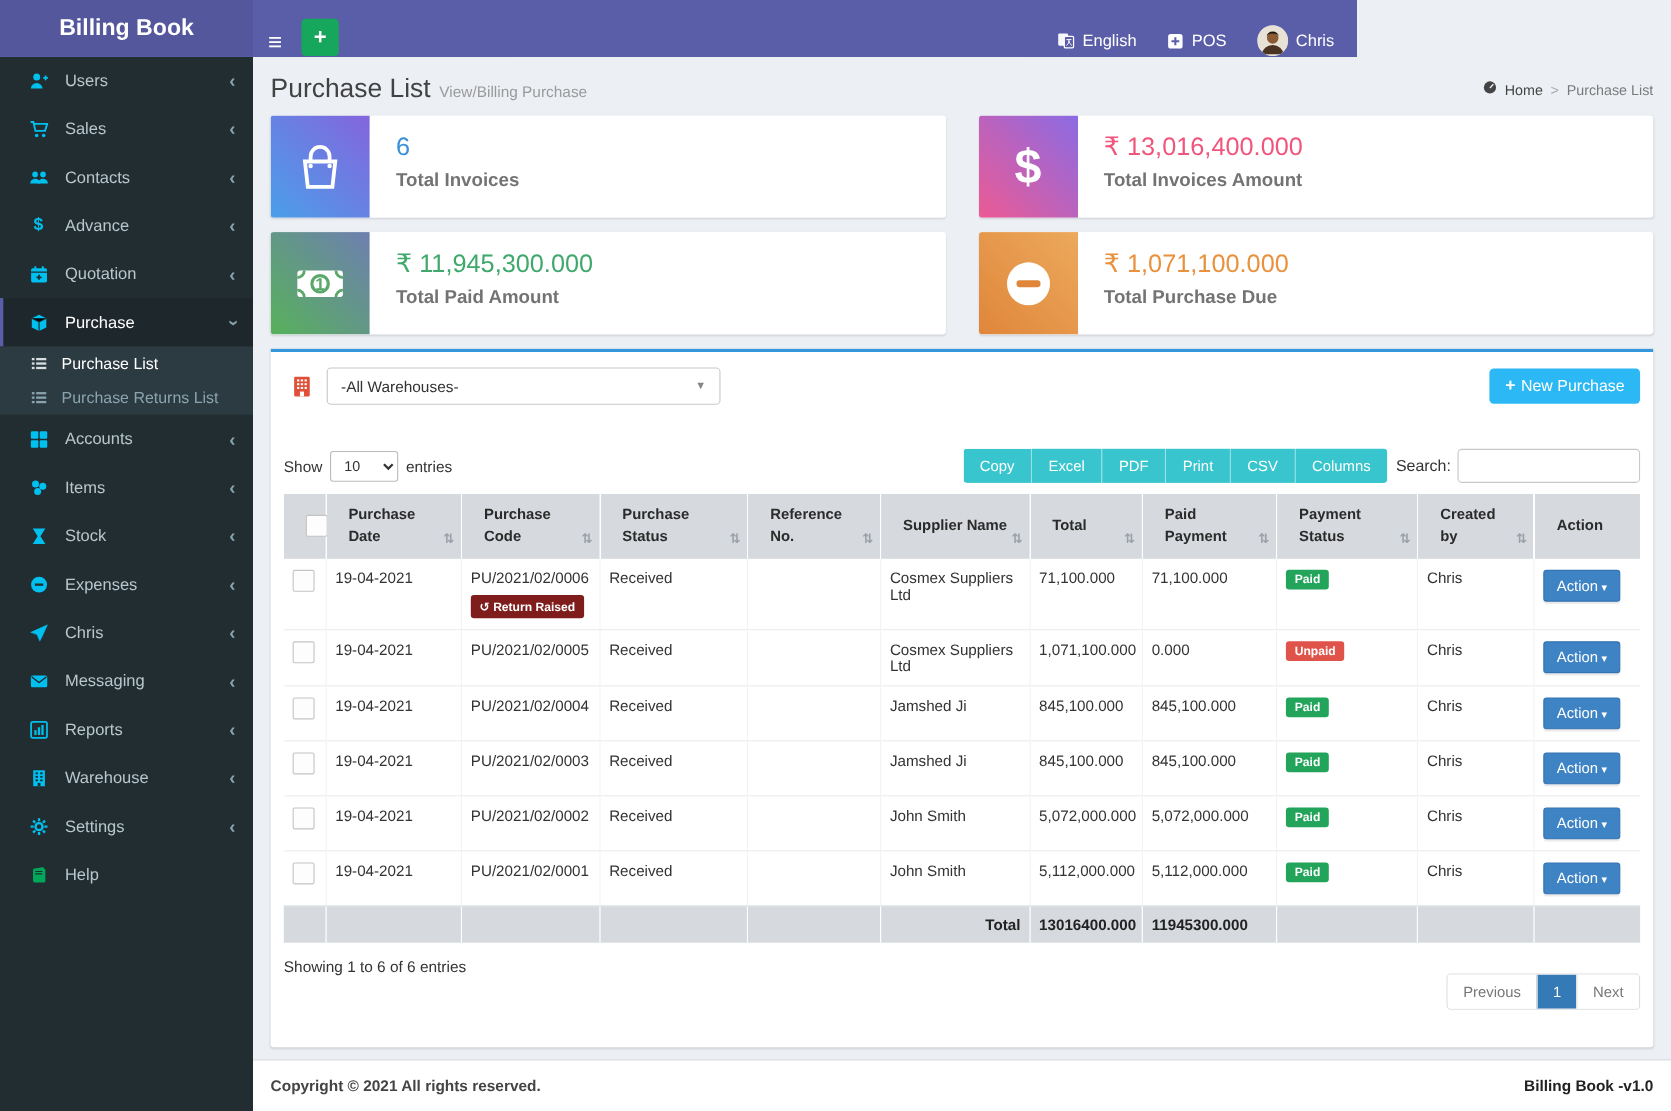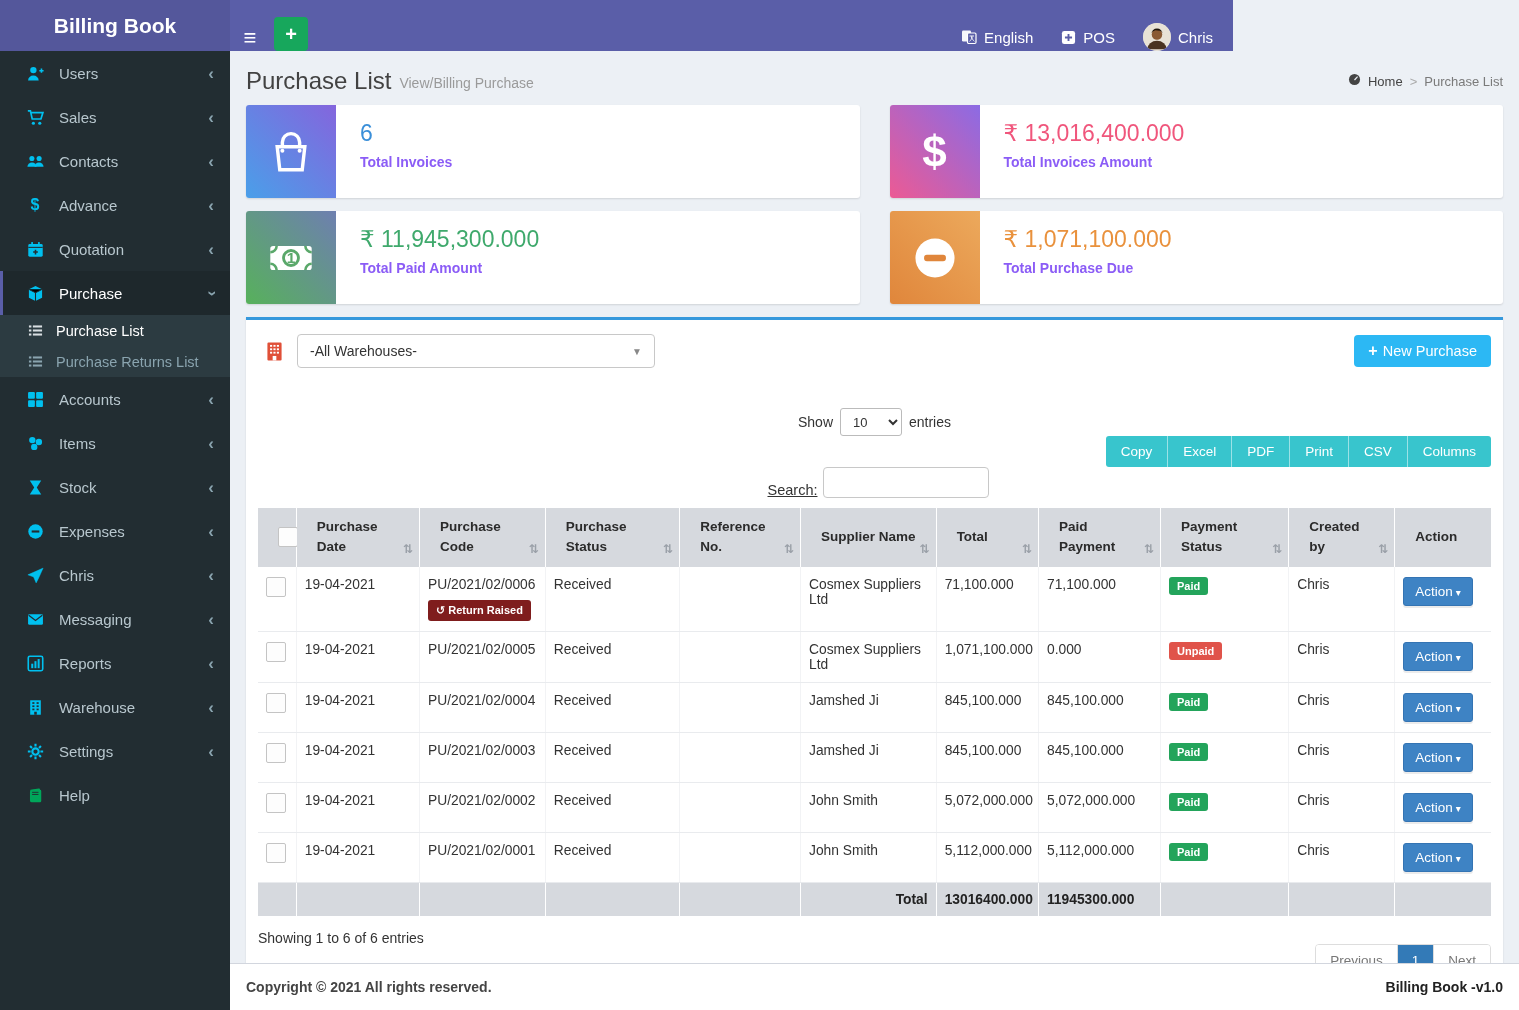--- a/index.html
+++ b/index.html
@@ -53,46 +53,46 @@
   .card { background:#fff; border-radius:3px; box-shadow:0 1px 2px rgba(0,0,0,.12); height:93px;
     display:flex; overflow:hidden; }
   .card-ico { width:90px; min-width:90px; display:flex; align-items:center; justify-content:center; color:#fff; }
   .card-ico svg { width:46px; height:46px; }
   .grad-blue   { background:linear-gradient(to top right,#4a9fe9,#8465dd); }
   .grad-pink   { background:linear-gradient(to top right,#ec5a94,#8b6be4); }
   .grad-green  { background:linear-gradient(to top right,#57b15b,#6e7fb0); }
   .grad-orange { background:linear-gradient(to top right,#e0863b,#eca95c); }
   .card-body { padding:15px 0 0 24px; }
   .card-value { font-size:23px; }
-  .card-label { font-size:14px; font-weight:bold; color:#8b5cf6; margin-top:7px; }
+  .card-label { font-size:17px; font-weight:bold; color:#737373; margin-top:7px; }
   .big-dollar { font-size:44px; font-weight:bold; line-height:1; }
 
   
   .panel { margin:13px 16px 0 16px; background:#fff; border-top:3px solid #3598dc; border-radius:0 0 3px 3px;
     box-shadow:0 1px 2px rgba(0,0,0,.12); padding:14px 12px 18px 12px; min-height:635px; position:relative; }
   .panel-top { display:flex; align-items:center; }
   .wh-ico { color:#e05038; margin:0 12px 0 6px; display:flex; }
   .wh-ico svg { width:21px; height:21px; }
   .wh-select { width:358px; height:34px; border:1px solid #c8c8c8; border-radius:4px; background:#fff;
     font-size:14px; color:#333; display:flex; align-items:center; padding:0 12px; cursor:pointer; }
   .wh-caret { margin-left:auto; color:#888; font-size:10px; }
   .new-purchase { margin-left:auto; background:#2cb8f4; color:#fff; border:none; border-radius:4px;
     height:32px; padding:0 14px; font-size:14.5px; cursor:pointer; display:flex; align-items:center; gap:5px; }
   .new-purchase b { font-size:16px; }
 
-  .table-controls { display:flex; align-items:center; margin-top:40px;flex-direction:column; }
+  .table-controls { display:flex; align-items:center; margin-top:40px; }
   .show-wrap { font-size:14px; color:#333; display:flex; align-items:center; gap:7px; }
   .show-wrap select { width:62px; height:28px; border:1px solid #bbb; border-radius:3px; font-size:13px;
     padding-left:8px; color:#333; background:#fff; }
   .export-group { margin-left:auto; display:flex; }
   .export-btn { background:#38c5cd; color:#fff; border:none; border-right:1px solid rgba(255,255,255,.5);
     font-size:13.5px; padding:8px 15px; cursor:pointer; }
   .export-btn:first-child { border-radius:3px 0 0 3px; }
   .export-btn:last-child { border-radius:0 3px 3px 0; border-right:none; }
-  .search-wrap { display:flex; align-items:flex-end; margin-left:8px; font-size:14.5px; color:#333;text-decoration:underline; }
+  .search-wrap { display:flex; align-items:center; margin-left:8px; font-size:14.5px; color:#333; }
   .search-wrap input { width:166px; height:31px; border:1px solid #c8c8c8; border-radius:4px; margin-left:6px; padding:0 8px; font-size:13px; }
 
   
   table { width:100%; border-collapse:collapse; margin-top:10px; table-layout:fixed; }
   thead th { background:#d6d9de; font-size:13.5px; color:#2b2b2b; text-align:left; padding:9px 20px;
     line-height:1.5; position:relative; border-left:1px solid #fff; cursor:pointer; }
   thead th:first-child { border-left:none; }
   .sort { position:absolute; right:6px; bottom:9px; color:#9aa0a8; font-size:12px; }
   tbody td { padding:10px 8px; font-size:13.8px; color:#333; border-bottom:1px solid #e9ebee;
     border-left:1px solid #f2f3f5; vertical-align:top; background:#fff; }

